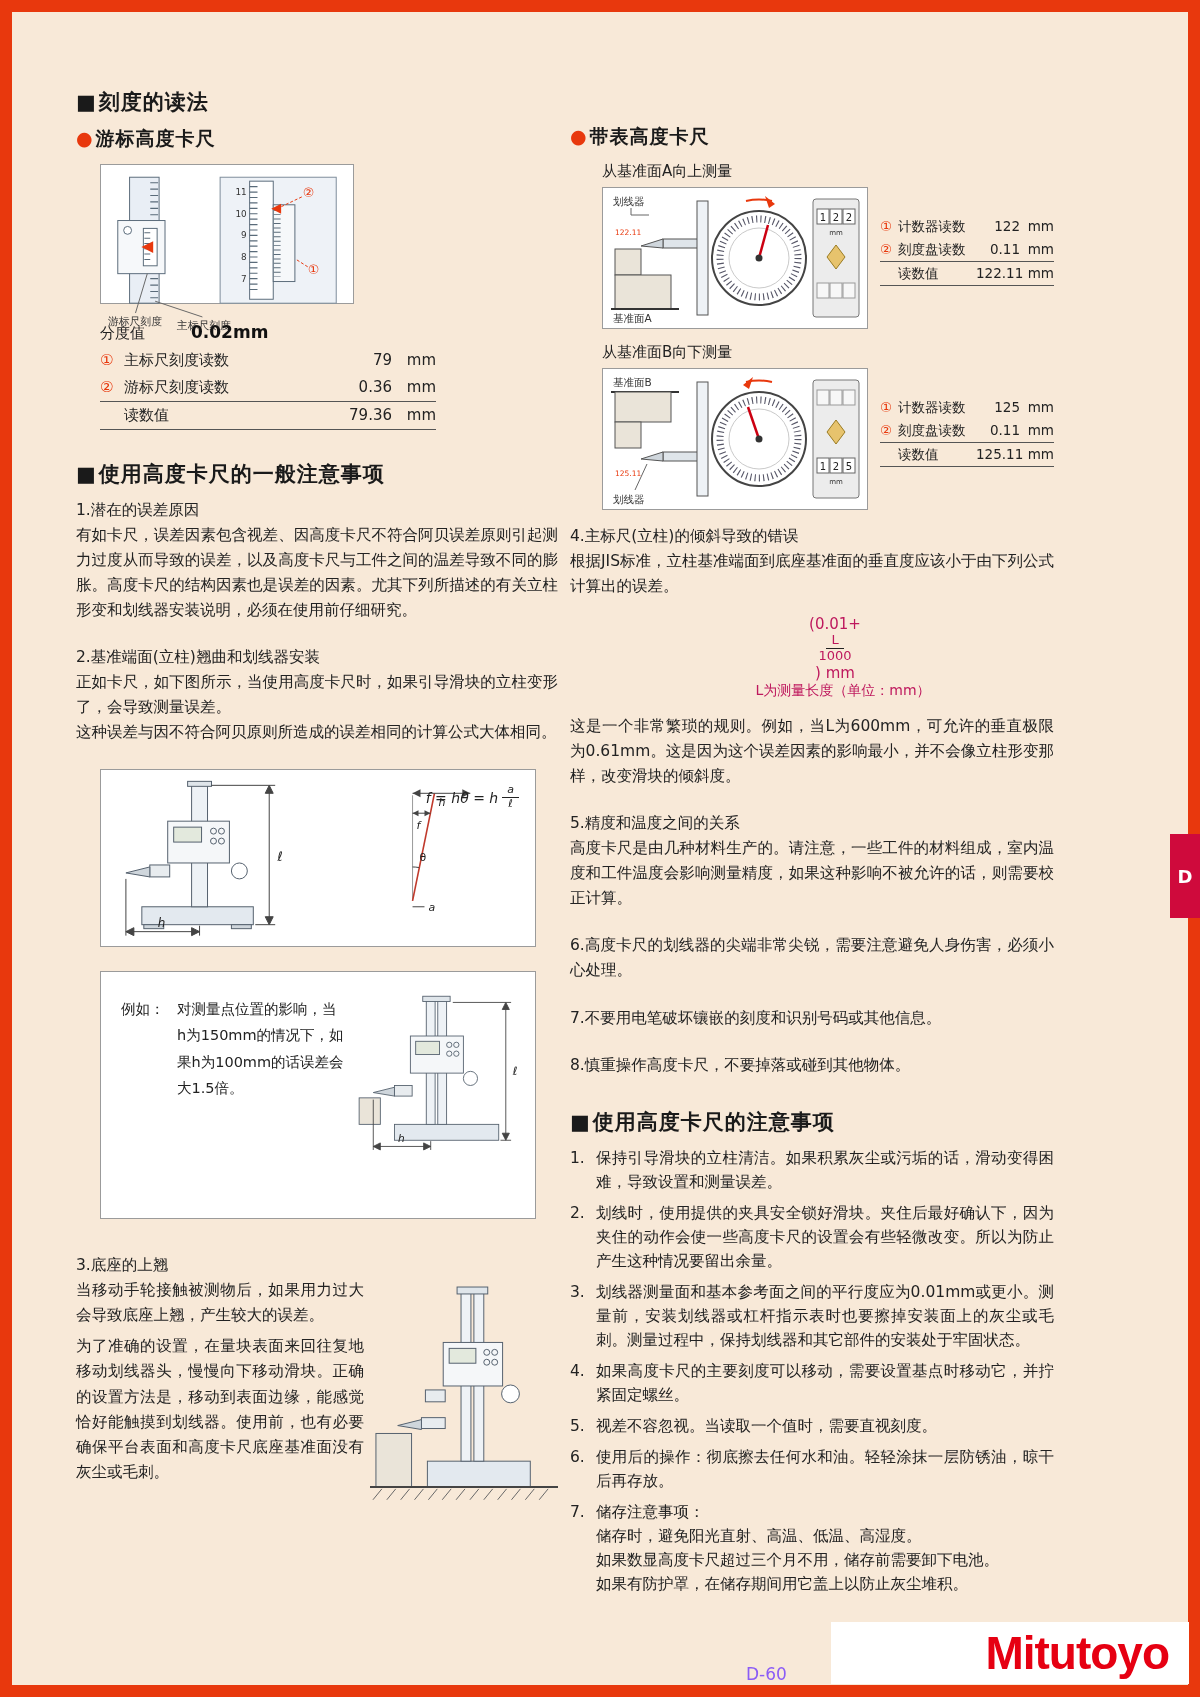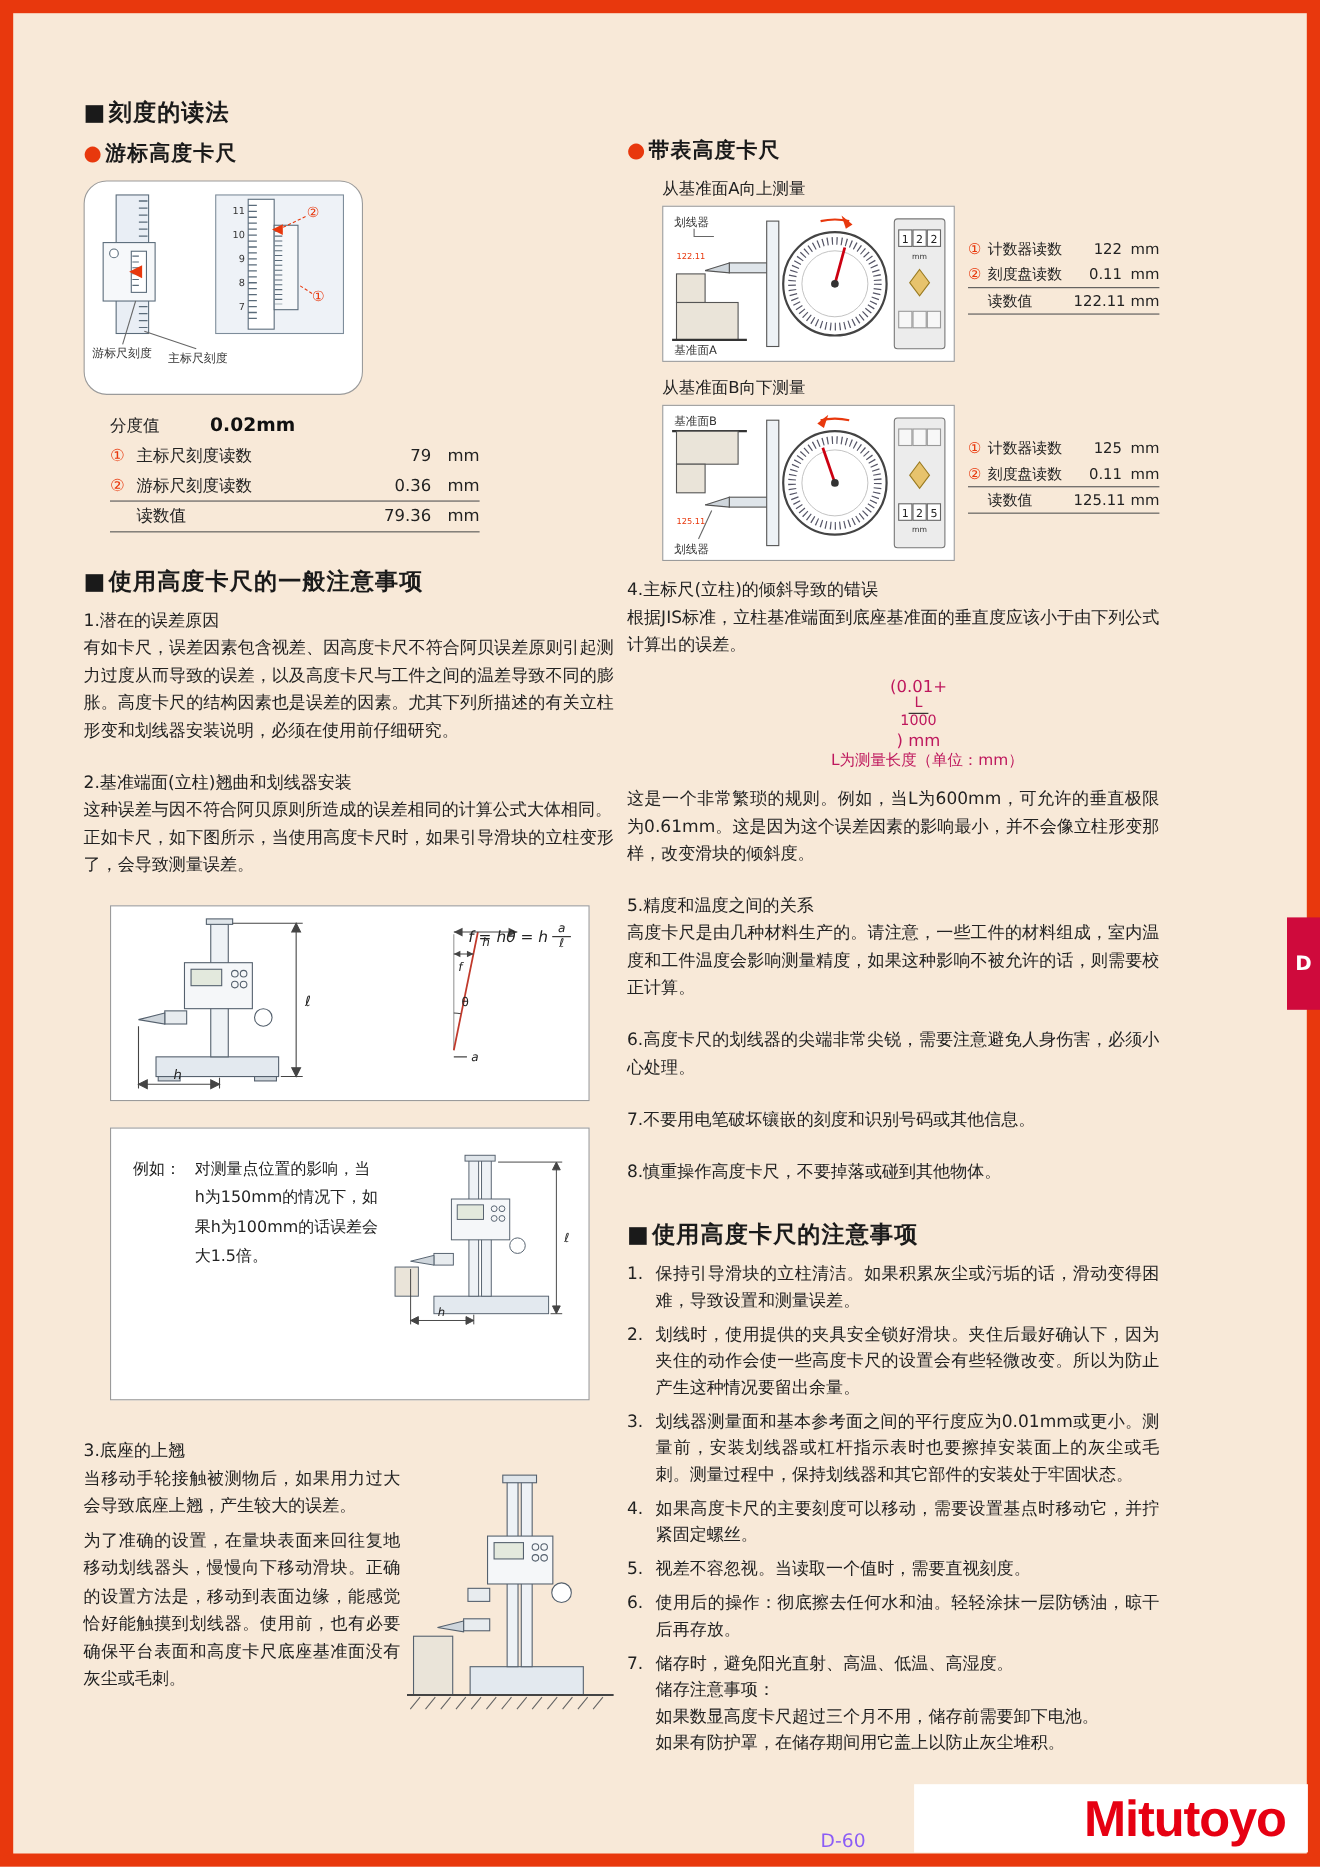--- a/index.html
+++ b/index.html
@@ -12,21 +12,21 @@
   .col { position:absolute; }
   .col-left  { left:64px;  top:76px;  width:482px; }
   .col-right { left:558px; top:112px; width:484px; }
 
   .h-sq { font-size:21px; font-weight:bold; color:#1a1a1a; letter-spacing:1px; margin-bottom:10px; }
   .h-sq .sq { color:#1a1a1a; margin-right:2px; }
   .h-dot { font-size:19px; font-weight:bold; color:#1a1a1a; letter-spacing:1px; margin:8px 0 12px; }
   .h-dot .dot { color:#e8380d; margin-right:2px; }
 
   .figbox { background:#ffffff; border:1px solid #9b9b9b; }
-  .fig-vernier { width:254px; height:195px; padding:3px;border-radius:21px; }
+  .fig-vernier { width:254px; height:140px; margin-left:24px; padding:3px; }
   .fig-deform  { width:436px; height:178px; margin:24px 0 0 24px; padding:5px; position:relative; }
   .fig-example { width:436px; height:248px; margin:24px 0 0 24px; padding:10px 8px; display:flex; }
 
   .grad-row { display:flex; align-items:baseline; margin:18px 0 4px 24px; font-size:15px; color:#222; }
   .grad-row b { font-size:17px; margin-left:46px; color:#111; }
 
   .read-table { width:336px; margin:4px 0 0 24px; font-size:15px; color:#222; }
   .rt-row { display:flex; align-items:baseline; padding:4px 0; }
   .rt-row .mk { width:24px; flex:none; color:#e8380d; }
   .rt-row .lbl { flex:1; }
@@ -156,22 +156,22 @@
       </div>
 
       <div class="h-sq mt30">
         <span class="sq">■</span><span>使用高度卡尺的一般注意事项</span>
       </div>
 
       <div class="p-title" style="margin-top:4px">1.潜在的误差原因</div>
       <div class="p-body">有如卡尺，误差因素包含视差、因高度卡尺不符合阿贝误差原则引起测力过度从而导致的误差，以及高度卡尺与工件之间的温差导致不同的膨胀。高度卡尺的结构因素也是误差的因素。尤其下列所描述的有关立柱形变和划线器安装说明，必须在使用前仔细研究。</div>
 
       <div class="p-title mt22">2.基准端面(立柱)翘曲和划线器安装</div>
+      <div class="p-body">正如卡尺，如下图所示，当使用高度卡尺时，如果引导滑块的立柱变形了，会导致测量误差。</div>
       <div class="p-body">这种误差与因不符合阿贝原则所造成的误差相同的计算公式大体相同。</div>
-      <div class="p-body">正如卡尺，如下图所示，当使用高度卡尺时，如果引导滑块的立柱变形了，会导致测量误差。</div>
 
       <div class="figbox fig-deform">
         <svg viewBox="0 0 426 166" width="424" height="166">
           <g transform="translate(36,6)" stroke="#55616e" fill="none">
             <rect x="0" y="126" width="112" height="18" fill="#e3e9ef"></rect>
             <rect x="2" y="144" width="20" height="4" fill="#cfd6dc"></rect>
             <rect x="90" y="144" width="20" height="4" fill="#cfd6dc"></rect>
             <rect x="50" y="4" width="16" height="122" fill="#eef2f6"></rect>
             <rect x="46" y="0" width="24" height="5" fill="#dfe5ea"></rect>
             <rect x="26" y="40" width="62" height="42" fill="#f5f7f9"></rect>
@@ -479,22 +479,22 @@
           <span class="note-num">5.</span>
           <span class="note-text">视差不容忽视。当读取一个值时，需要直视刻度。</span>
         </div>
         <div class="note">
           <span class="note-num">6.</span>
           <span class="note-text">使用后的操作：彻底擦去任何水和油。轻轻涂抹一层防锈油，晾干后再存放。</span>
         </div>
         <div class="note">
           <span class="note-num">7.</span>
           <span class="note-text">
+            <div>储存注意事项：</div>
             <div>储存时，避免阳光直射、高温、低温、高湿度。</div>
-            <div>储存注意事项：</div>
             <div>如果数显高度卡尺超过三个月不用，储存前需要卸下电池。</div>
             <div>如果有防护罩，在储存期间用它盖上以防止灰尘堆积。</div>
           </span>
         </div>
       </div>
 
     </div>
 
     <div class="page-num">D-60</div>
   </div>

